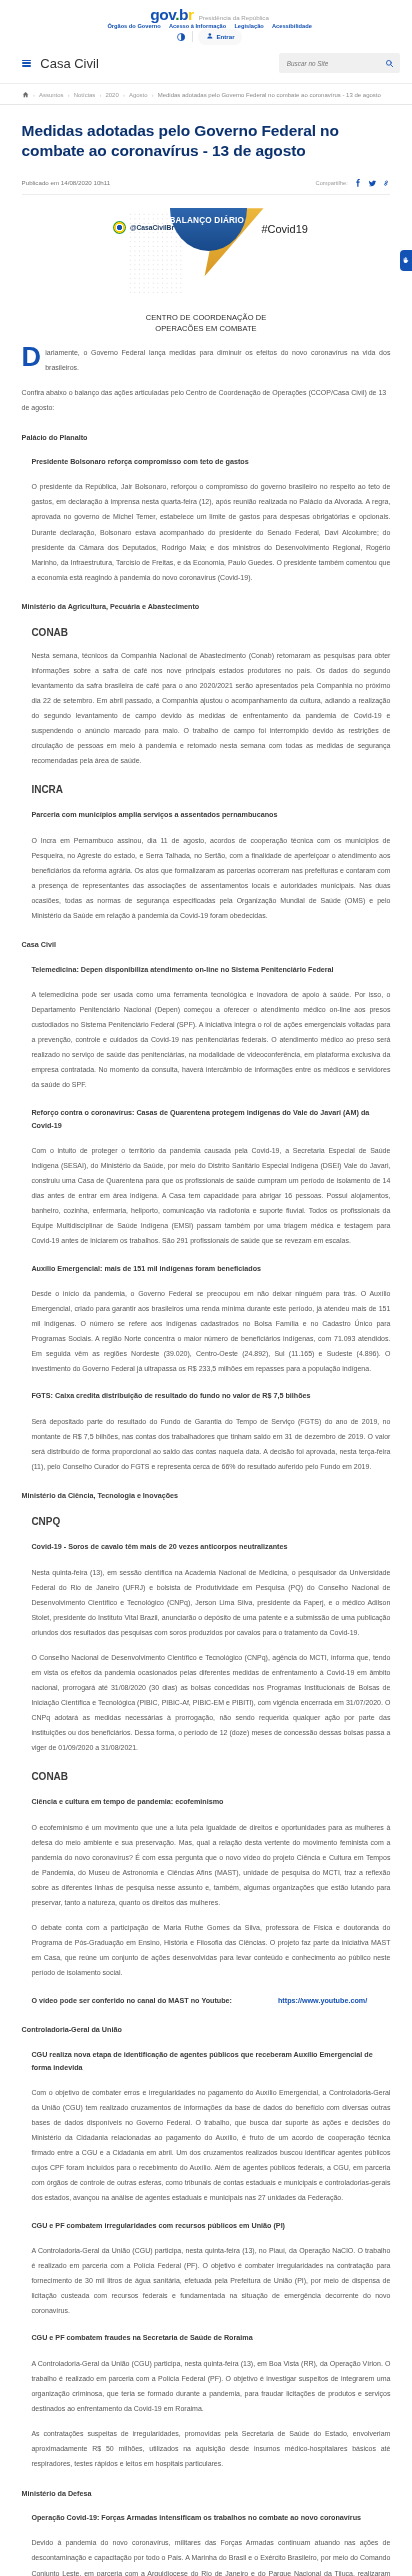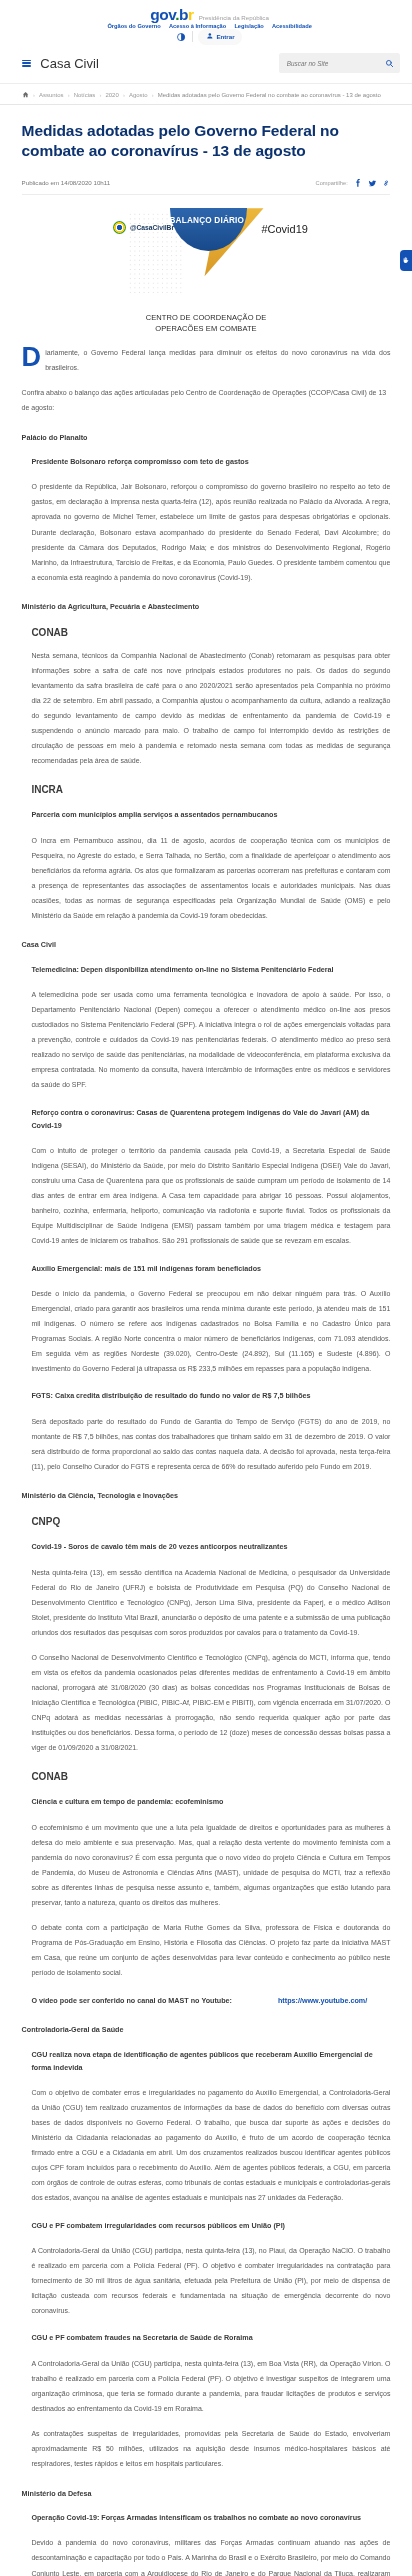--- a/index.html
+++ b/index.html
@@ -259,21 +259,21 @@
         </div>
         <div class="item">
           <p class="org">CONAB</p>
           <p class="item-title">Ciência e cultura em tempo de pandemia: ecofeminismo</p>
           <p class="item-para">O ecofeminismo é um movimento que une a luta pela igualdade de direitos e oportunidades para as mulheres à defesa do meio ambiente e sua preservação. Mas, qual a relação desta vertente do movimento feminista com a pandemia do novo coronavírus? É com essa pergunta que o novo vídeo do projeto Ciência e Cultura em Tempos de Pandemia, do Museu de Astronomia e Ciências Afins (MAST), unidade de pesquisa do MCTI, traz a reflexão sobre as diferentes linhas de pesquisa nesse assunto e, também, algumas organizações que estão lutando para preservar, tanto a natureza, quanto os direitos das mulheres.</p>
           <p class="item-para">O debate conta com a participação de Maria Ruthe Gomes da Silva, professora de Física e doutoranda do Programa de Pós-Graduação em Ensino, História e Filosofia das Ciências. O projeto faz parte da iniciativa MAST em Casa, que reúne um conjunto de ações desenvolvidas para levar conteúdo e conhecimento ao público neste período de isolamento social.</p>
           <p class="item-title"><span>O vídeo pode ser conferido no canal do MAST no Youtube: </span><a class="inline-link">https://www.youtube.com/</a></p>
         </div>
       </section>
       <section class="ministry">
-        <h2 class="ministry-h">Controladoria-Geral da Saúde</h2>
+        <h2 class="ministry-h">Controladoria-Geral da União</h2>
         <div class="item">
           <p class="item-title">CGU realiza nova etapa de identificação de agentes públicos que receberam Auxílio Emergencial de forma indevida</p>
           <p class="item-para">Com o objetivo de combater erros e irregularidades no pagamento do Auxílio Emergencial, a Controladoria-Geral da União (CGU) tem realizado cruzamentos de informações da base de dados do benefício com diversas outras bases de dados disponíveis no Governo Federal. O trabalho, que busca dar suporte às ações e decisões do Ministério da Cidadania relacionadas ao pagamento do Auxílio, é fruto de um acordo de cooperação técnica firmado entre a CGU e a Cidadania em abril. Um dos cruzamentos realizados buscou identificar agentes públicos cujos CPF foram incluídos para o recebimento do Auxílio. Além de agentes públicos federais, a CGU, em parceria com órgãos de controle de outras esferas, como tribunais de contas estaduais e municipais e controladorias-gerais dos estados, avançou na análise de agentes estaduais e municipais nas 27 unidades da Federação.</p>
         </div>
         <div class="item">
           <p class="item-title">CGU e PF combatem irregularidades com recursos públicos em União (PI)</p>
           <p class="item-para">A Controladoria-Geral da União (CGU) participa, nesta quinta-feira (13), no Piauí, da Operação NaClO. O trabalho é realizado em parceria com a Polícia Federal (PF). O objetivo é combater irregularidades na contratação para fornecimento de 30 mil litros de água sanitária, efetuada pela Prefeitura de União (PI), por meio de dispensa de licitação custeada com recursos federais e fundamentada na situação de emergência decorrente do novo coronavírus.</p>
         </div>
         <div class="item">
           <p class="item-title">CGU e PF combatem fraudes na Secretaria de Saúde de Roraima</p>

